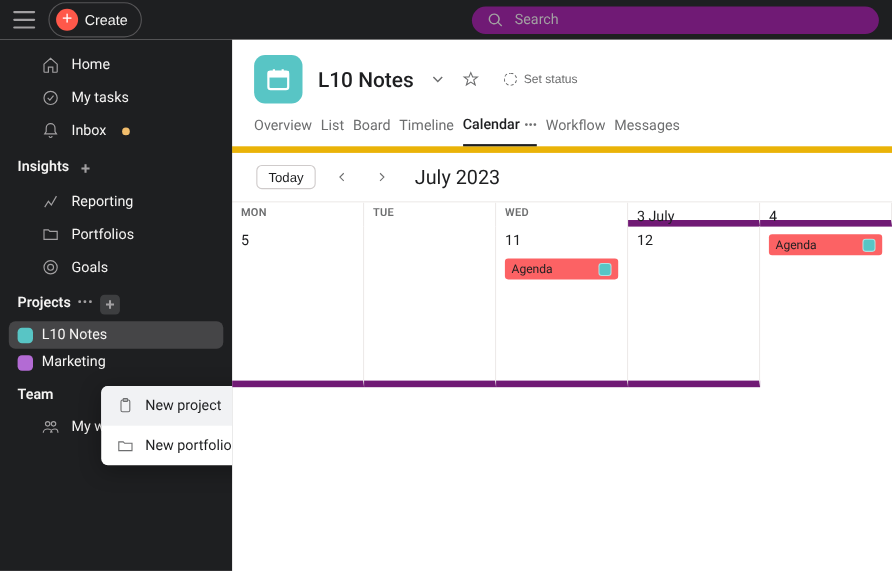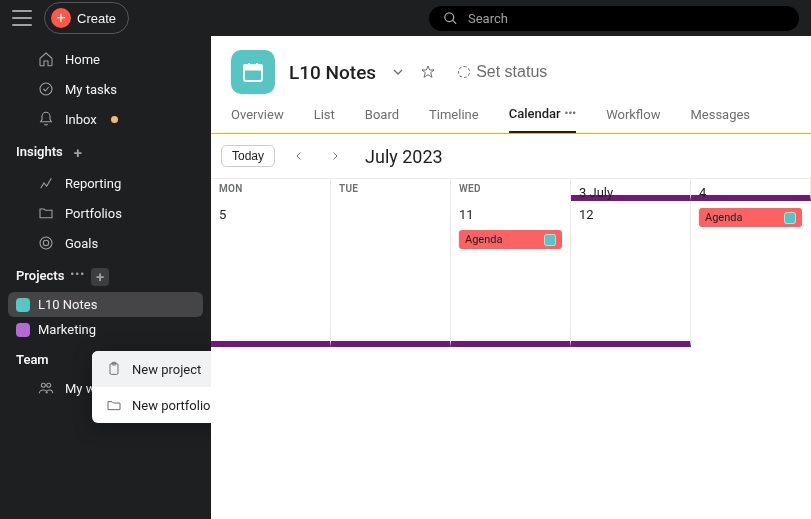--- a/index.html
+++ b/index.html
@@ -4,21 +4,21 @@
 <style>
   * { box-sizing: border-box; margin: 0; padding: 0; }
   html, body { width: 811px; height: 519px; font-family: -apple-system, BlinkMacSystemFont, "Segoe UI", Roboto, sans-serif; overflow: hidden; }
   body { display: flex; flex-direction: column; background: #fff; }
   
   .topbar { height: 36px; background: #1e1f21; display: flex; align-items: center; padding: 0 12px; gap: 12px; }
   .hamburger { width: 20px; height: 16px; display: flex; flex-direction: column; justify-content: space-between; cursor: pointer; }
   .hamburger span { height: 2px; background: #a2a0a2; border-radius: 1px; }
   .create-btn { display: flex; align-items: center; gap: 6px; background: #1e1f21; border: 1px solid #565557; border-radius: 18px; padding: 5px 12px 5px 6px; color: #f5f4f3; font-size: 13px; font-weight: 500; cursor: pointer; }
   .create-plus { width: 20px; height: 20px; background: #ff584a; border-radius: 50%; display: flex; align-items: center; justify-content: center; color: #fff; font-size: 16px; line-height: 1; }
-  .search { margin-left: auto; display: flex; align-items: center; background: #000000; border-radius: 16px; padding: 5px 14px; width: 370px; gap: 10px; }
+  .search { margin-left: auto; display: flex; align-items: center; background: #701a75; border-radius: 16px; padding: 5px 14px; width: 370px; gap: 10px; }
   .search svg { width: 15px; height: 15px; fill: #a2a0a2; }
   .search-text { color: #a2a0a2; font-size: 13px; }
 
   .main { flex: 1; display: flex; min-height: 0; }
   
   .sidebar { width: 211px; background: #1e1f21; color: #f5f4f3; padding: 8px 0; overflow: hidden; position: relative; }
   .nav-item { display: flex; align-items: center; gap: 10px; padding: 6px 0; font-size: 13px; color: #f5f4f3; cursor: pointer; margin-left: 37px; }
   .nav-icon { width: 18px; height: 18px; display: flex; align-items: center; justify-content: center; }
   .nav-icon svg { width: 16px; height: 16px; stroke: #a2a0a2; fill: none; stroke-width: 1.6; }
   .dot-amber { width: 7px; height: 7px; background: #f1bd6c; border-radius: 50%; display: inline-block; margin-left: 4px; }
@@ -36,29 +36,29 @@
   .pop-item.hl { background: #f1f2f4; }
   .pop-icon { width: 16px; height: 16px; }
   .pop-icon svg { width: 16px; height: 16px; stroke: #6d6e6f; fill: none; stroke-width: 1.5; }
 
   .content { flex: 1; display: flex; flex-direction: column; min-width: 0; }
   .proj-header { display: flex; align-items: center; gap: 14px; padding: 14px 20px 4px; }
   .proj-icon { width: 44px; height: 44px; background: #58c5c5; border-radius: 10px; display: flex; align-items: center; justify-content: center; }
   .proj-icon svg { width: 24px; height: 24px; stroke: #fff; fill: #fff; }
   .proj-title { font-size: 19px; font-weight: 500; color: #1e1f21; }
   .hdr-icon { width: 16px; height: 16px; color: #6d6e6f; cursor: pointer; }
-  .set-status { display: flex; align-items: center; gap: 6px; color: #6d6e6f; font-size: 16px; border: 0; background: none; cursor: pointer; padding: 4px 8px; }
+  .set-status { display: flex; align-items: center; gap: 6px; color: #6d6e6f; font-size: 11px; border: 0; background: none; cursor: pointer; padding: 4px 8px; }
   .status-ring { width: 12px; height: 12px; border: 1.5px solid #6d6e6f; border-radius: 50%; border-style: dashed; }
 
-  .tabs { display: flex; gap: 30px; padding: 8px 20px 0; border-bottom: 1px solid #eab308; font-size: 13px; color: #6d6e6f; }
+  .tabs { display: flex; gap: 8px; padding: 8px 20px 0; border-bottom: 6px solid #eab308; font-size: 13px; color: #6d6e6f; }
   .tab { padding-bottom: 10px; cursor: pointer; display:flex; align-items:center; gap:4px; }
   .tab.active { color: #1e1f21; border-bottom: 2px solid #1e1f21; font-weight: 500; }
 
   .cal-bar { display: flex; align-items: center; gap: 12px; padding: 10px 10px; border-bottom: 1px solid #edeae9; }
-  .today-btn { border: 1px solid #cfcbcb; background: #fff; border-radius: 5px; padding: 3px 10px; font-size: 12px; cursor: pointer; color: #1e1f21; }
+  .today-btn { border: 1px solid #cfcbcb; background: #fff; border-radius: 5px; padding: 3px 10px; font-size: 12px; cursor: pointer; color: #1e1f21; margin-left: 12px; }
   .nav-arrow { width: 24px; height: 24px; display: flex; align-items: center; justify-content: center; color: #6d6e6f; cursor: pointer; }
   .nav-arrow svg { width: 12px; height: 12px; stroke: #6d6e6f; fill: none; stroke-width: 2; }
   .month-label { font-size: 18px; color: #1e1f21; margin-left: 6px; }
 
   .cal-grid { flex: 1; display: grid; grid-template-columns: repeat(5, 1fr); grid-auto-rows: 22px 146px; overflow: hidden; }
   .dow { font-size: 10px; font-weight: 600; color: #6d6e6f; padding: 4px 8px; border-right: 1px solid #edeae9; letter-spacing: 0.3px; }
   .cell { border-right: 1px solid #edeae9; border-bottom: 6px solid #701a75; padding: 6px 8px; position: relative; }
   .daynum { font-size: 13px; color: #1e1f21; }
   .event { background: #fc6264; color: #1e1f21; font-size: 11px; border-radius: 3px; padding: 3px 6px; margin-top: 8px; display: flex; align-items: center; justify-content: space-between; }
   .ev-chip { width: 12px; height: 12px; background: #58c5c5; border-radius: 3px; border: 1px solid rgba(255,255,255,0.5); }

